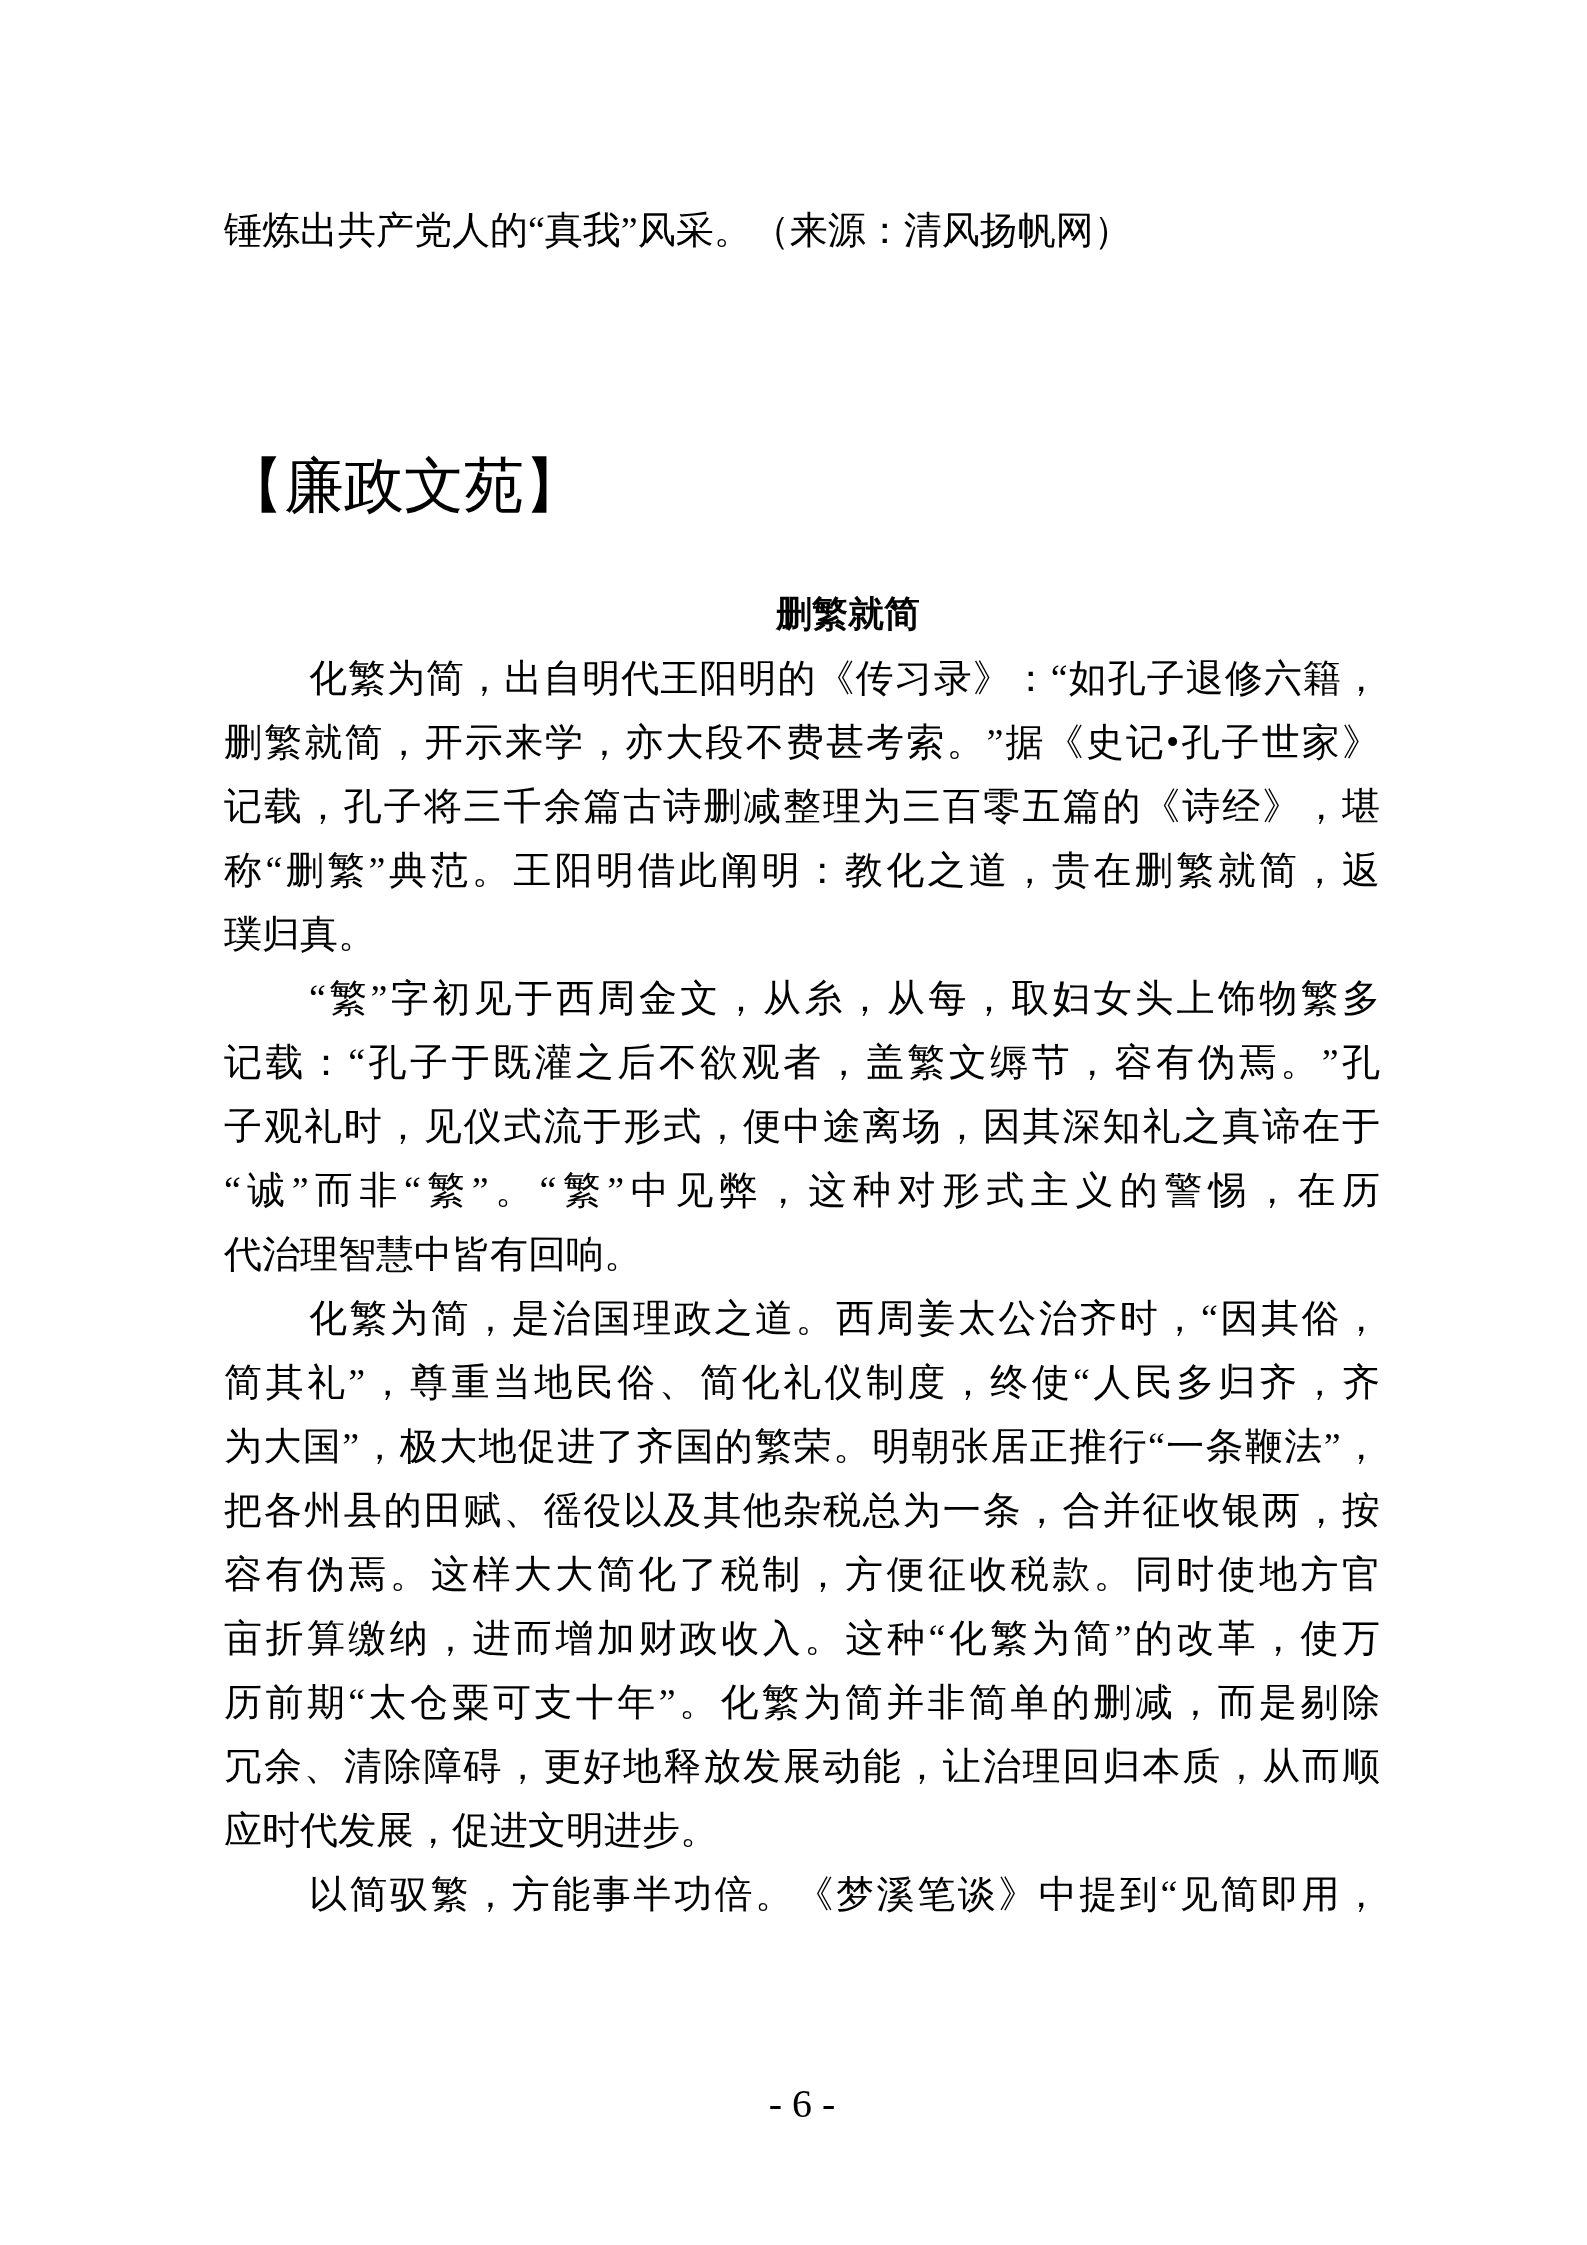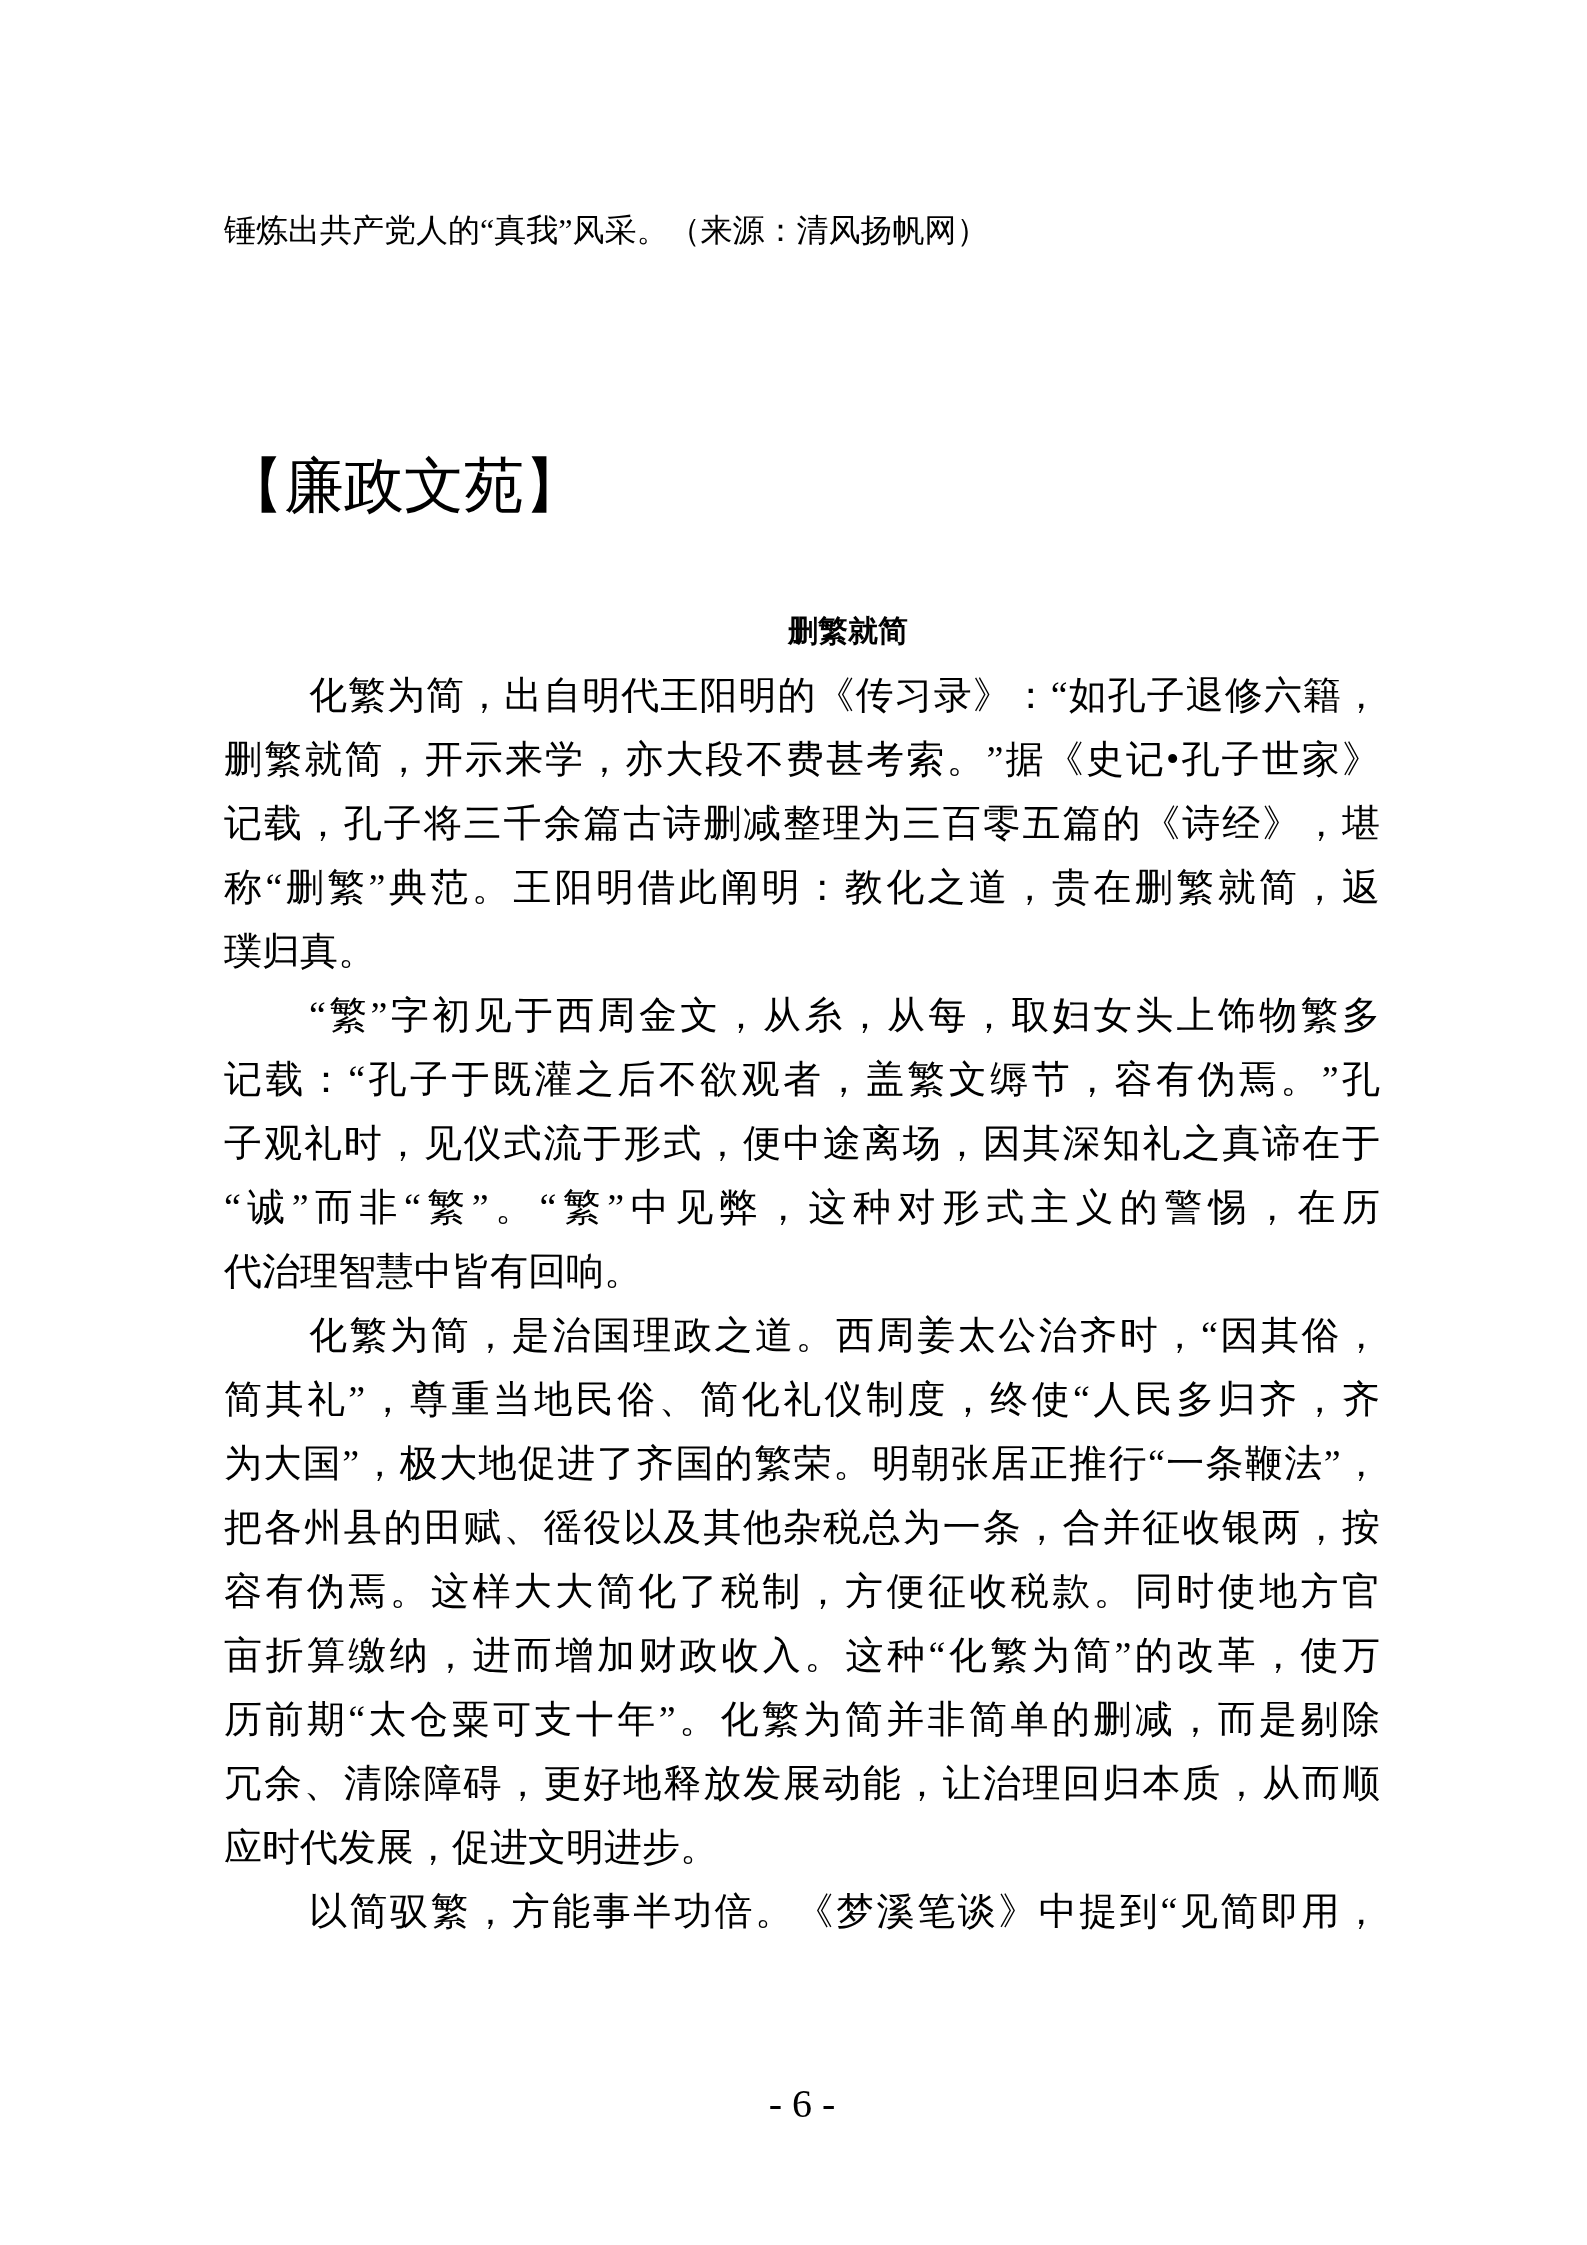--- a/index.html
+++ b/index.html
@@ -13,37 +13,37 @@
     font-family: "Liberation Serif", "DejaVu Serif", serif;
     overflow: hidden;
   }
   .content {
     position: absolute;
     left: 224px;
     top: 198px;
     width: 1156px;
   }
   .cont-line {
-    font-size: 32px;
+    font-size: 38px;
     line-height: 64px;
     height: 64px;
     text-align: left;
     white-space: nowrap;
   }
   .section-header {
     margin-top: 192px;
     font-size: 60px;
     line-height: 64px;
     height: 64px;
     text-align: left;
     white-space: nowrap;
   }
   .article-title {
-    margin-top: 81px;
-    font-size: 30px;
+    margin-top: 64px;
+    font-size: 36px;
     font-weight: bold;
     line-height: 64px;
     height: 64px;
     text-align: center;
     padding-left: 92px;
   }
   .para { margin: 0; padding: 0; }
   .bl {
     font-size: 38px;
     line-height: 64px;

